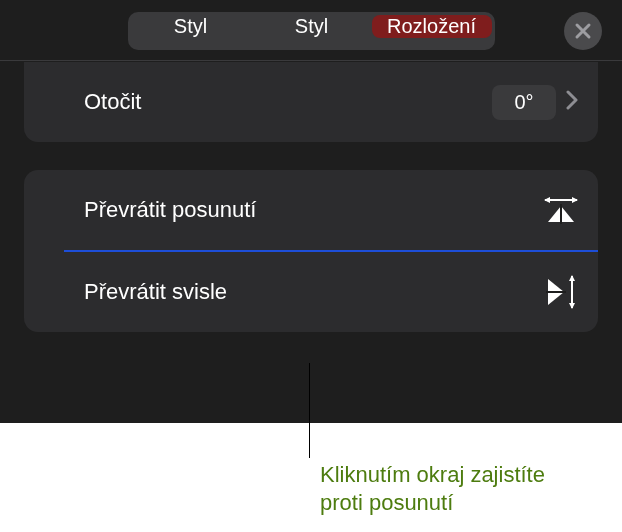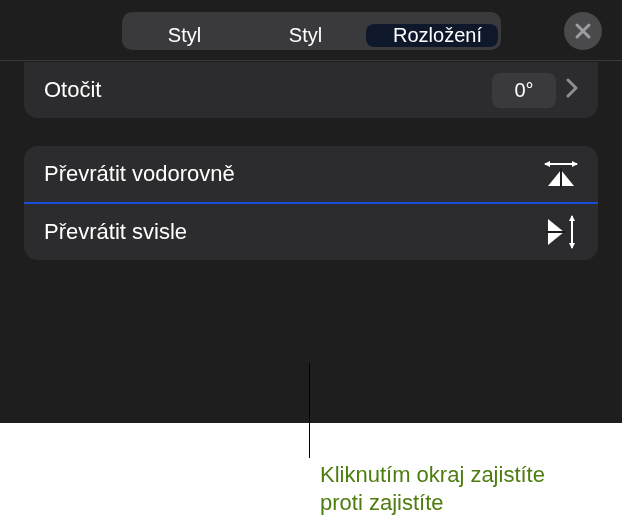--- a/index.html
+++ b/index.html
@@ -22,41 +22,40 @@
   .tabbar {
     display: flex;
     align-items: center;
     justify-content: center;
     gap: 0;
     padding: 12px 0 8px;
     position: relative;
   }
   .segmented {
     display: flex;
-    align-items: flex-end;
+    align-items: flex-start;
     background: #3a3a3c;
     border-radius: 10px;
     padding: 3px;
     height: 38px;
     box-sizing: border-box;
   }
   .seg {
     display: flex;
     align-items: center;
     justify-content: center;
     width: 120px;
     font-size: 20px;
     color: #fff;
     border-radius: 8px;
     cursor: pointer;
     position: relative;
   }
   .seg.active {
-    background: #0f172a;
-    padding-left: 12px;
+    background: #7f1d1d;
   }
   .seg-div {
     width: 1px;
     background: #555;
     margin: 6px 0;
   }
   .close-btn {
     position: absolute;
     right: 20px;
     top: 12px;
@@ -84,23 +83,24 @@
     border-top-left-radius: 0;
     border-top-right-radius: 0;
     margin-top: 12px;
   }
   .group.first .row { border-top:none; }
 
   .row {
     display: flex;
     align-items: center;
     justify-content: space-between;
-    height: 56px;
+    height: 80px;
     padding: 0 20px;
     cursor: pointer;
+    margin-left: 40px;
   }
   .row + .row {
     border-top: 2px solid #1d4ed8;
   }
   .row-label {
     font-size: 22px;
     color: #fff;
     font-weight: 400;
   }
   .row-trail {
@@ -196,21 +196,21 @@
             <svg width="12" height="20" viewBox="0 0 12 20">
                 <path d="M2 2 L10 10 L2 18" stroke="#8e8e93" stroke-width="3" fill="none" stroke-linecap="round" stroke-linejoin="round"></path>
               </svg>
           </span>
         </div>
       </div>
     </div>
 
     <div class="group">
       <div class="row">
-        <span class="row-label">Převrátit vodorovně</span>
+        <span class="row-label">Převrátit posunutí</span>
         <div class="icon-slot">
           <svg width="34" height="28" viewBox="0 0 34 28">
             <line x1="1" y1="4" x2="33" y2="4" stroke="#fff" stroke-width="2"></line>
             <polygon points="0,4 6,1 6,7" fill="#fff"></polygon>
             <polygon points="34,4 28,1 28,7" fill="#fff"></polygon>
             <polygon points="4,26 17,10 30,26" fill="#fff"></polygon>
             <line x1="17" y1="8" x2="17" y2="28" stroke="#1e1e1e" stroke-width="2"></line>
           </svg>
         </div>
       </div>
@@ -229,15 +229,15 @@
     </div>
 
 
   </div>
 </div>
 
 <div class="callout-area">
   <div class="callout-line"></div>
   <div class="callout-text">
     <span>Kliknutím okraj zajistíte</span><br>
-    <span>proti zajistíte</span>
+    <span>proti posunutí</span>
   </div>
 </div>
 
 </body></html>

